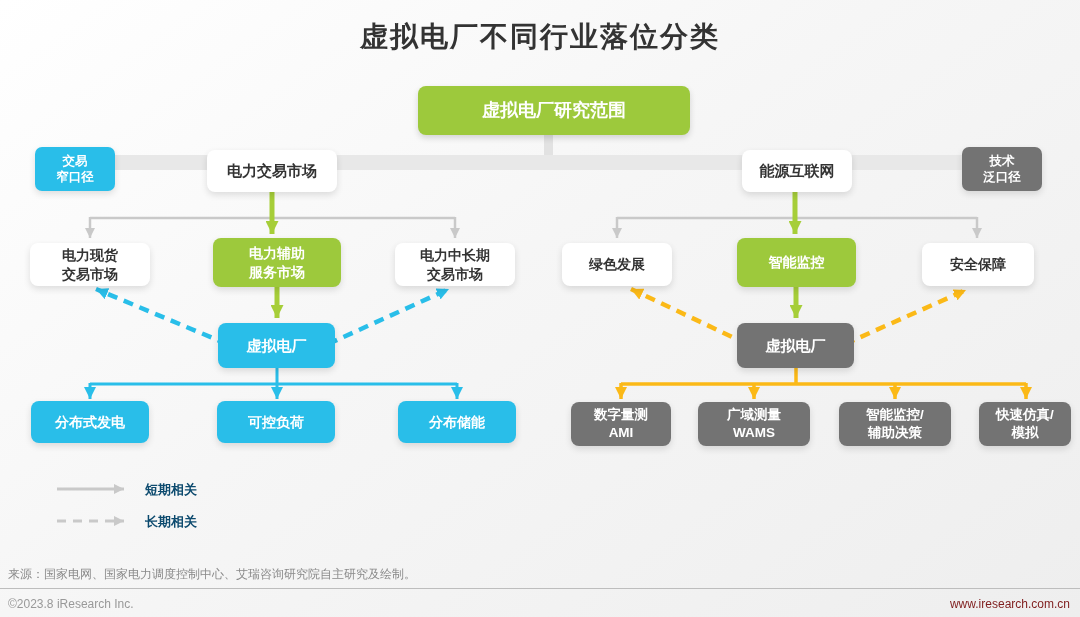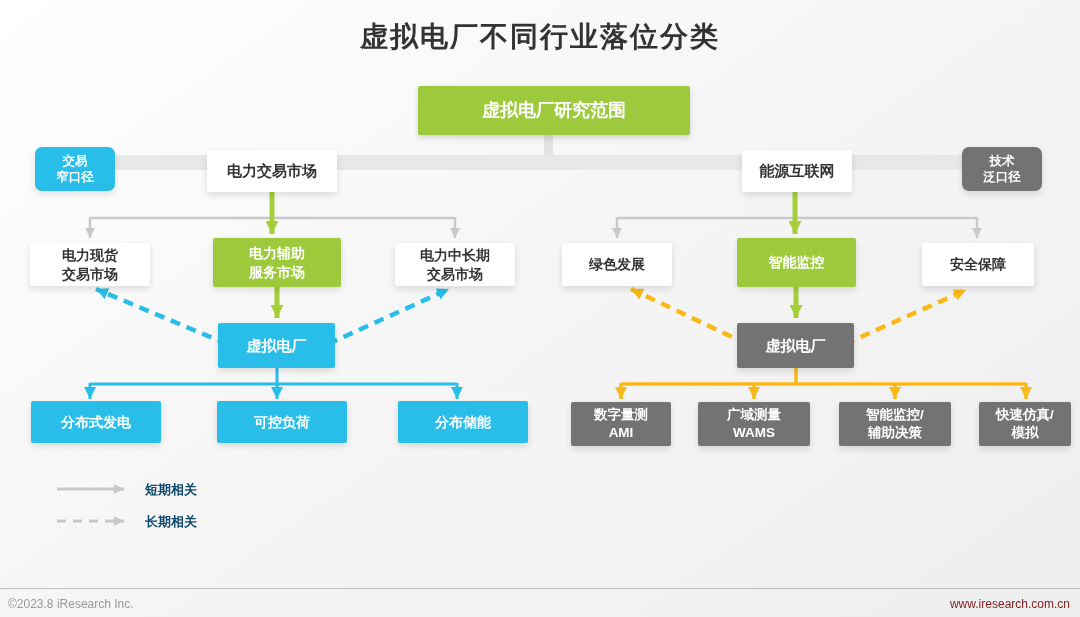--- a/index.html
+++ b/index.html
@@ -8,21 +8,21 @@
     font-family:"Liberation Sans","DejaVu Sans",sans-serif;
     background:linear-gradient(145deg,#ffffff 0%,#f6f6f6 45%,#eeeeee 100%);
     position:relative;
   }
   #canvas{position:absolute;inset:0;}
   #connectors{position:absolute;inset:0;z-index:0;}
   .node{
     position:absolute;z-index:2;
     display:flex;align-items:center;justify-content:center;
     text-align:center;font-weight:bold;color:#333;
-    background:#fff;border-radius:2px;
+    background:#fff;border-radius:8px;
     box-shadow:0 3px 7px rgba(0,0,0,.12);
     line-height:1.3;
   }
   .pre{white-space:pre-line;}
   .green{background:#9DC93C;color:#fff;}
   .cyan{background:#29BEE9;color:#fff;}
   .yellow{background:#737373;color:#fff;}
   .title{
     position:absolute;left:0;top:18px;width:1080px;z-index:2;
     text-align:center;font-size:28px;font-weight:800;color:#333;
@@ -31,21 +31,21 @@
   .root{left:418px;top:86px;width:272px;height:49px;font-size:18px;box-shadow:0 3px 6px rgba(0,0,0,.15);}
   .tag{width:80px;height:44px;font-size:12.5px;border-radius:7px;}
   .tag-left{left:35px;top:147px;}
   .tag-right{left:962px;top:147px;}
   .hdr{height:42px;font-size:15px;}
   .hdr-left{left:207px;top:150px;width:130px;}
   .hdr-right{left:742px;top:150px;width:110px;}
   .child{height:43px;font-size:14px;top:243px;}
   .child-g{height:49px;font-size:14px;top:238px;}
   .hub{width:117px;height:45px;font-size:15px;top:323px;}
-  .leaf-l{top:401px;height:42px;width:130px;font-size:14px;}
+  .leaf-l{top:401px;height:42px;width:118px;font-size:14px;}
   .leaf-r{top:402px;height:44px;font-size:13.5px;}
   .legend-label{position:absolute;z-index:2;font-size:13px;font-weight:bold;color:#0c4a6e;}
   .source{position:absolute;left:8px;top:566px;z-index:2;font-size:12px;color:#8a8a8a;}
   .divider{position:absolute;left:0;right:0;top:588px;height:1px;background:#bdbdbd;z-index:2;}
   .copyright{position:absolute;left:8px;top:597px;z-index:2;font-size:12px;color:#999;}
   .website{position:absolute;right:10px;top:597px;z-index:2;font-size:12px;color:#7f1d1d;text-align:center;}
 </style>
 </head>
 <body>
 
@@ -158,17 +158,18 @@
   <div class="node leaf-r yellow pre" style="left:698px;width:112px;">广域测量
 WAMS</div>
   <div class="node leaf-r yellow pre" style="left:839px;width:112px;">智能监控/
 辅助决策</div>
   <div class="node leaf-r yellow pre" style="left:979px;width:92px;">快速仿真/
 模拟</div>
 
   <div class="legend-label" style="left:145px;top:481px;">短期相关</div>
   <div class="legend-label" style="left:145px;top:513px;">长期相关</div>
 
+  <div class="source">来源：国家电网、国家电力调度控制中心、艾瑞咨询研究院自主研究及绘制。</div>
   <div class="divider"></div>
   <div class="copyright">©2023.8 iResearch Inc.</div>
   <div class="website">www.iresearch.com.cn</div>
 
 </div>
 
 </body></html>

